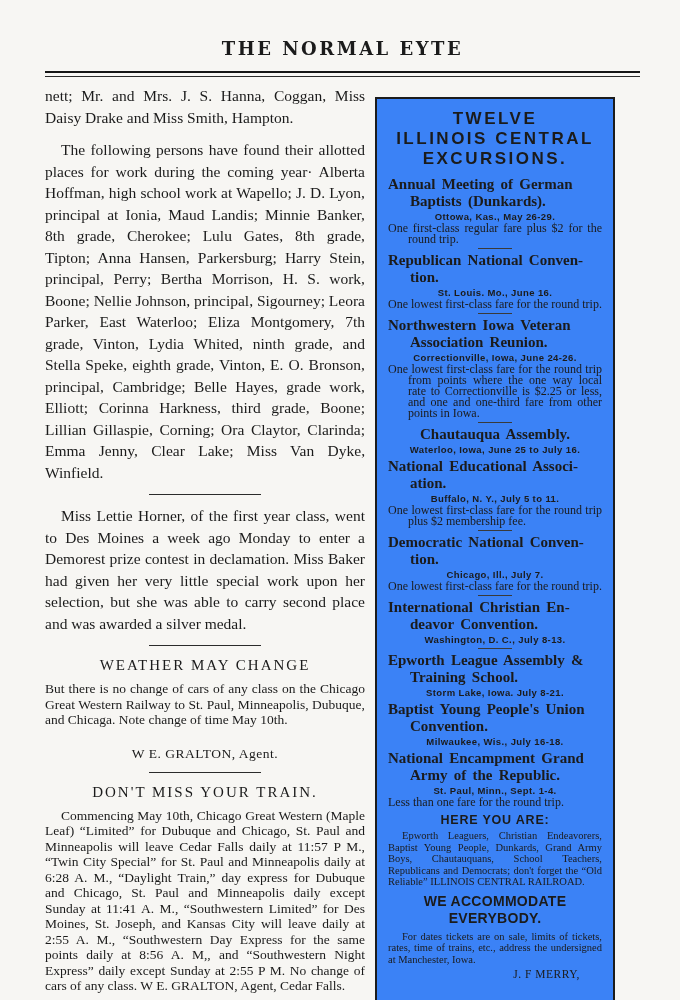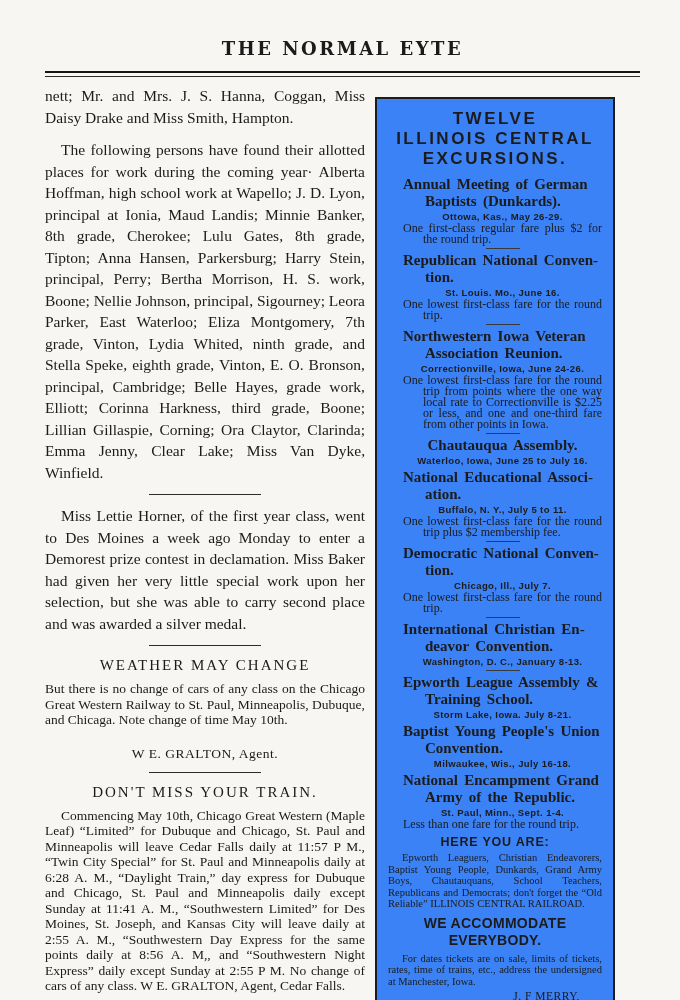--- a/index.html
+++ b/index.html
@@ -70,21 +70,21 @@
   }
   .ad-title{
     font-family:"Liberation Sans", sans-serif;
     font-weight:bold;
     font-size:17px;line-height:20px;
     letter-spacing:2.5px;
     text-align:center;
     white-space:pre-line;
     margin:2px 0 7px 0;
   }
-  .entry{margin:0 0 3px 15px;}
+  .entry{margin:0 0 3px 0;}
   .entry-heading{
     font-weight:bold;
     font-size:15px;line-height:17px;
     word-spacing:2.5px;
     padding-left:22px;text-indent:-22px;
     white-space:pre-line;
     margin:0 0 1px 0;
   }
   .entry-heading.center{text-align:center;padding-left:0;text-indent:0;}
   .venue{
@@ -216,21 +216,21 @@
           <h4 class="entry-heading">Democratic National Conven-
 tion.</h4>
           <div class="venue">Chicago, Ill., July 7.</div>
           <p class="note">One lowest first-class fare for the round trip.</p>
           <div class="mini-divider"></div>
         </div>
 
         <div class="entry">
           <h4 class="entry-heading">International Christian En-
 deavor Convention.</h4>
-          <div class="venue">Washington, D. C., January 8-13.</div>
+          <div class="venue">Washington, D. C., July 8-13.</div>
           <div class="mini-divider"></div>
         </div>
 
         <div class="entry">
           <h4 class="entry-heading">Epworth League Assembly &amp;
 Training School.</h4>
           <div class="venue">Storm Lake, Iowa. July 8-21.</div>
         </div>
 
         <div class="entry">

